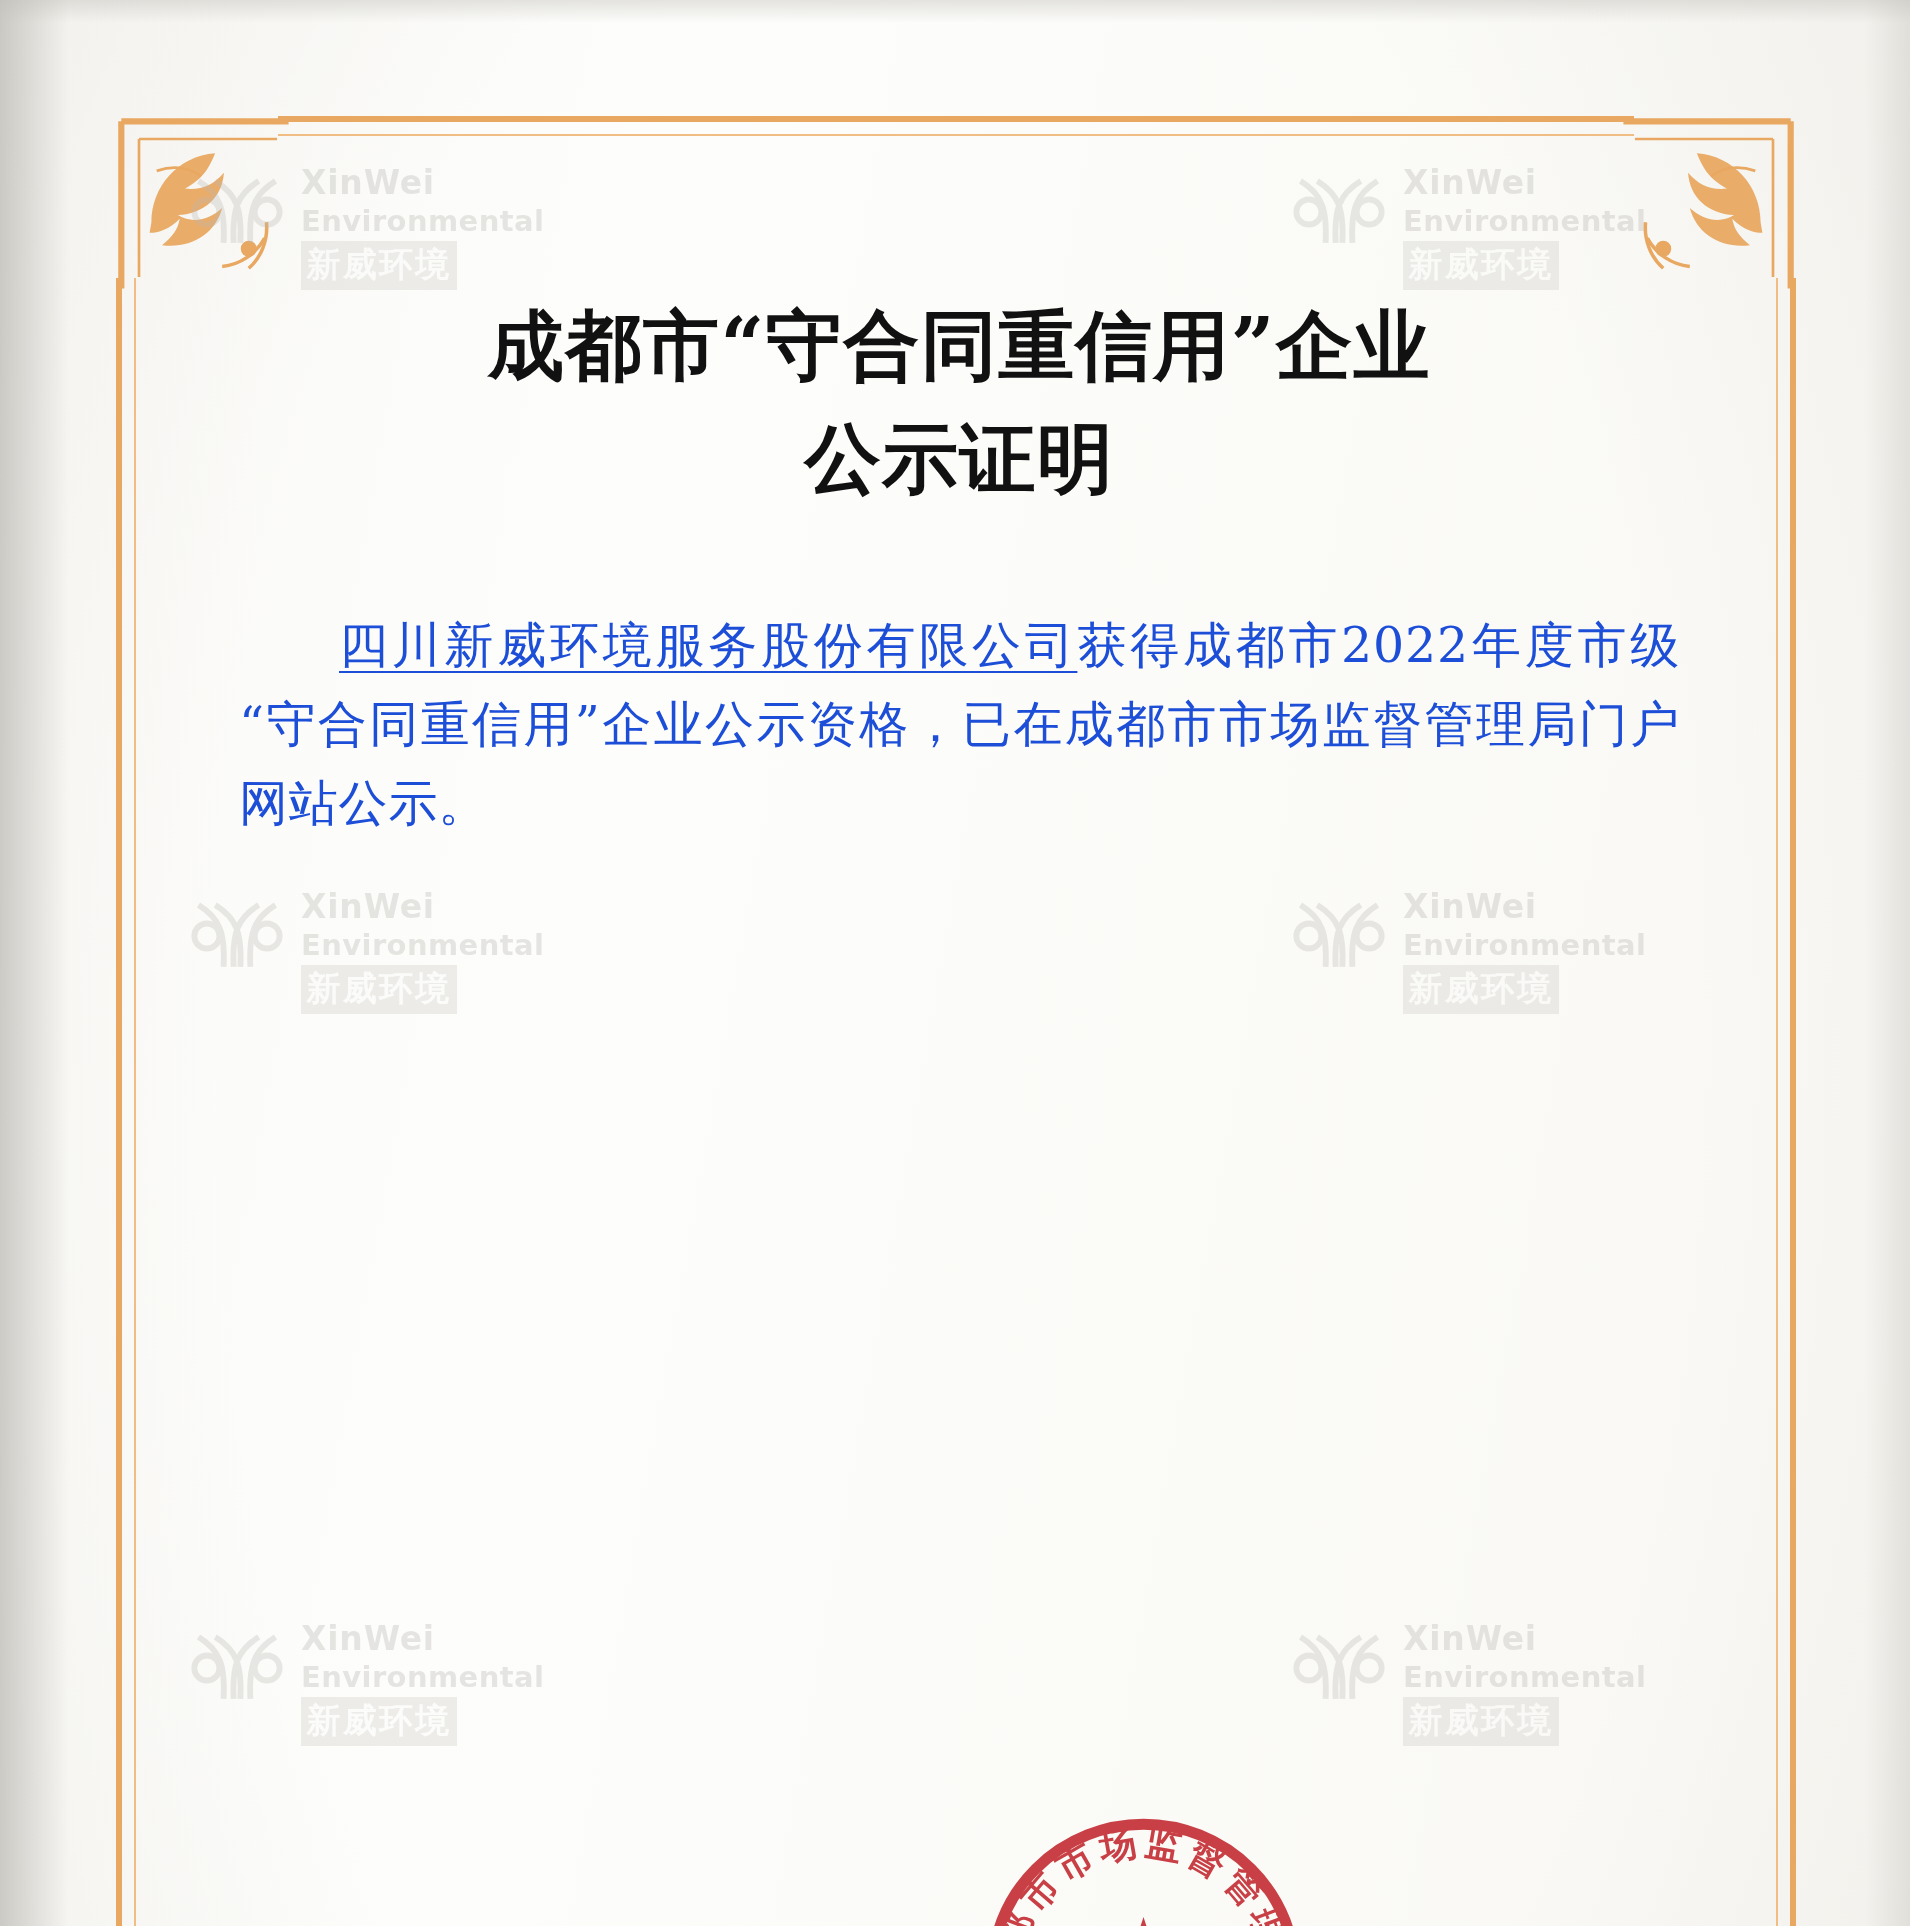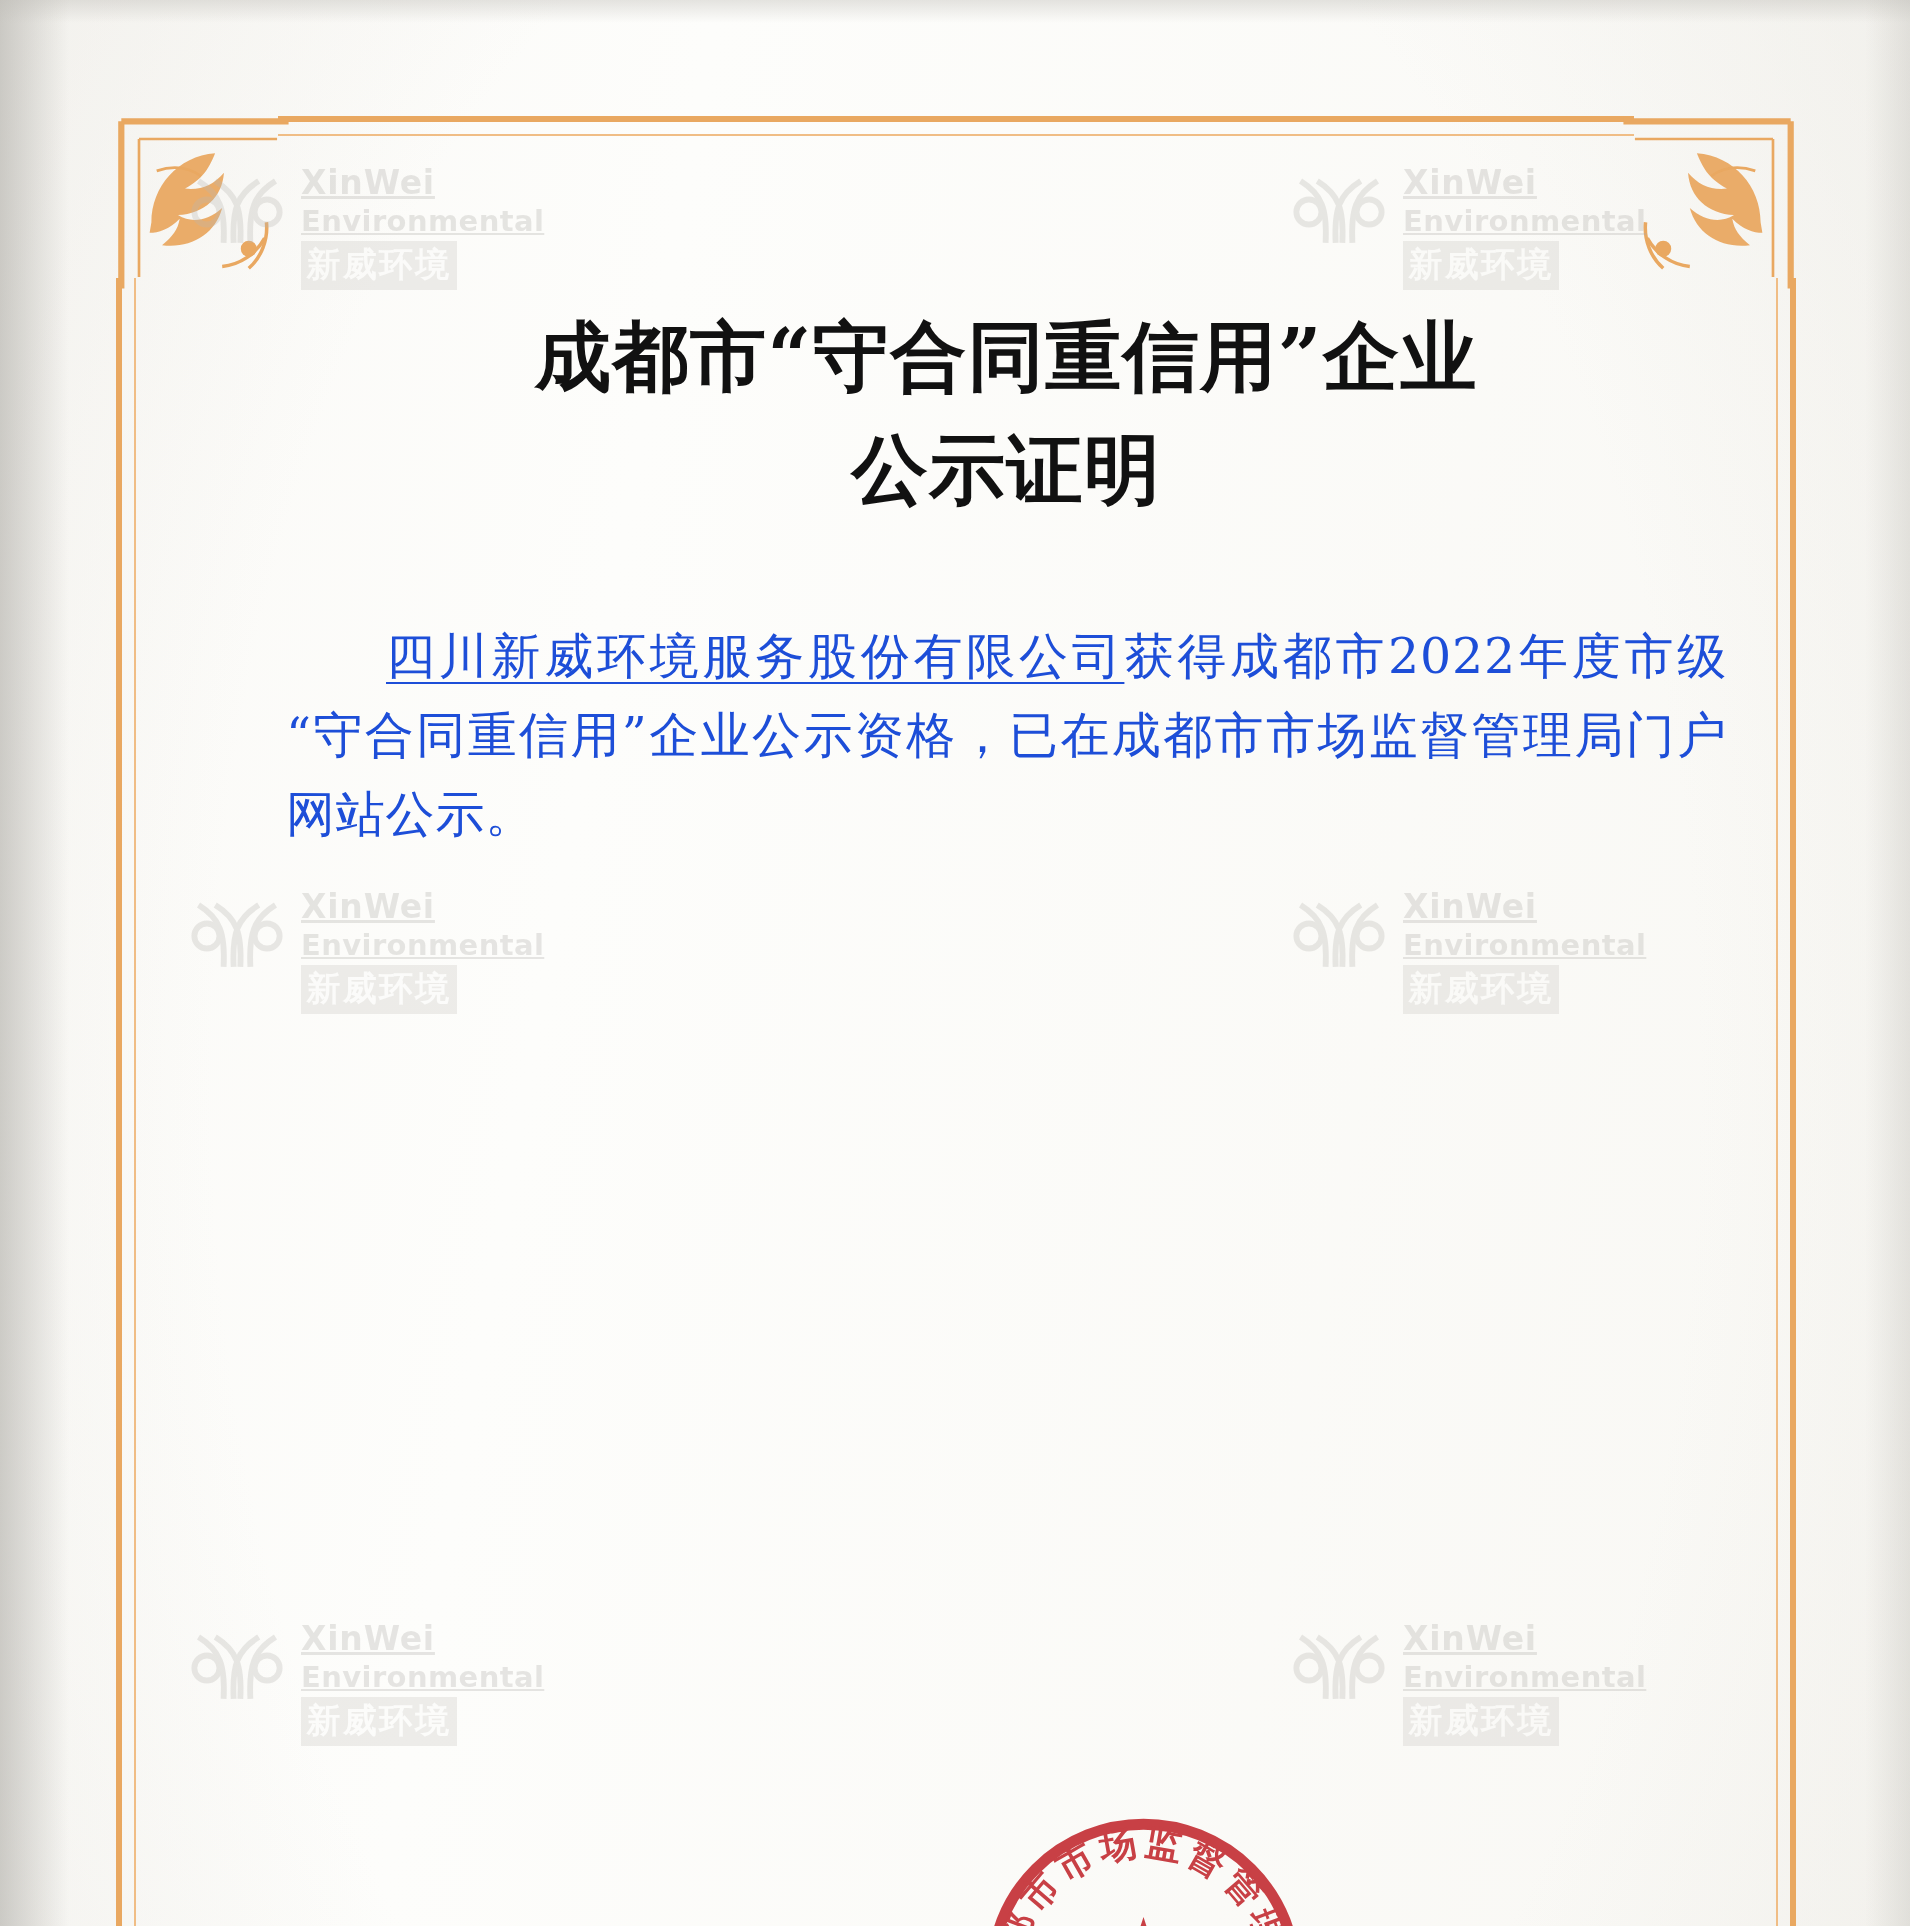--- a/index.html
+++ b/index.html
@@ -75,23 +75,22 @@
     color: #e9a861;
   }
   .corner svg { width: 100%; height: 100%; display: block; }
   .corner-tl { left: 0;  top: 0; }
   .corner-tr { right: 0; top: 0; transform: scaleX(-1); }
 
   
   .content {
     position: absolute;
     left: 239px;
-    top: 307px;
+    top: 296px;
     width: 1441px;
-    margin-left: 47px;
   }
 
   .title {
     text-align: center;
     color: #111;
     font-weight: bold;
     font-size: 76px;
     line-height: 1.32;
     letter-spacing: 1.5px;
     font-family: "DejaVu Serif", "Liberation Serif", serif;
@@ -145,21 +144,20 @@
     color: #b9b7b2;
   }
   .wm-logo svg { width: 100%; height: 100%; }
   .wm-txt {
     position: absolute;
     left: 116px;
     top: 8.5px;
     color: #b0aeaa;
     font-family: "DejaVu Sans", "Liberation Sans", sans-serif;
     font-weight: bold;
-    text-decoration: underline;
   }
   .wm-t1 { font-size: 33px; letter-spacing: 0.8px; }
   .wm-t2 { font-size: 29px; letter-spacing: 0.4px; margin-top: 2px; }
   .wm-t3 {
     font-size: 34px;
     margin-top: 3.1px;
     background: #c9c7c2;
     color: #fafafa;
     display: inline-block;
     padding: 1.5px 5.4px;

